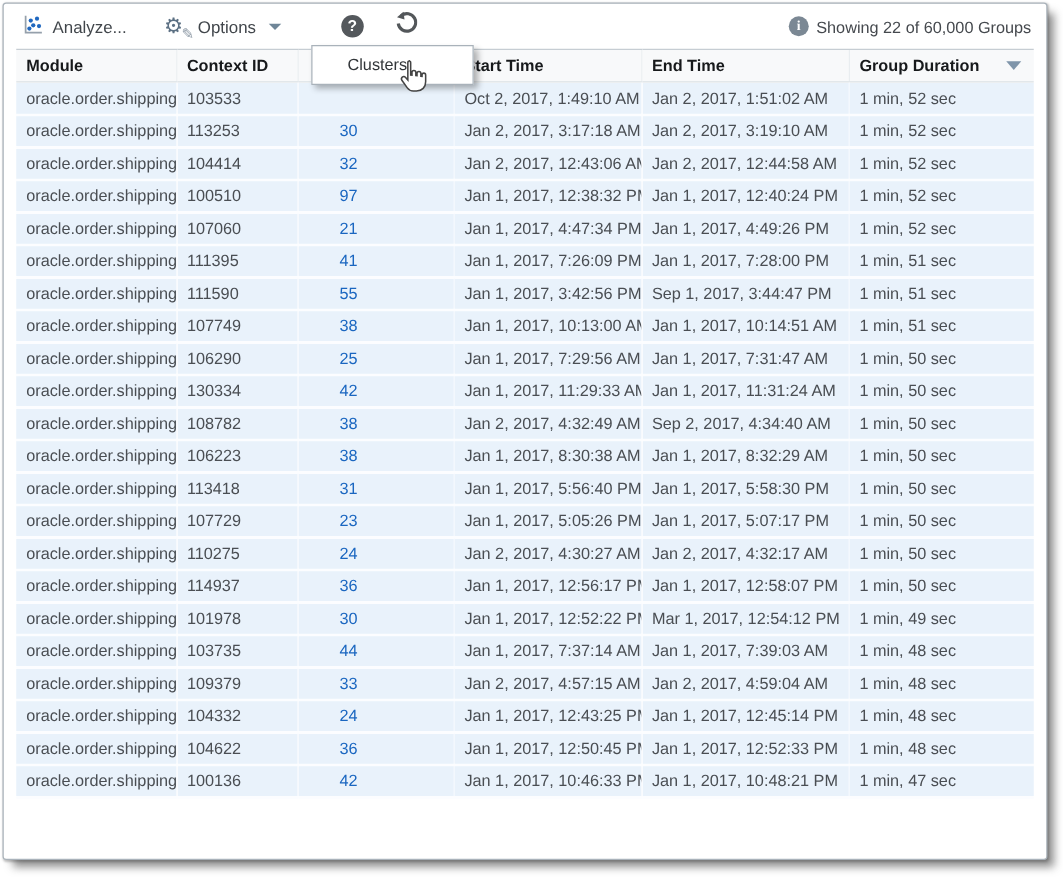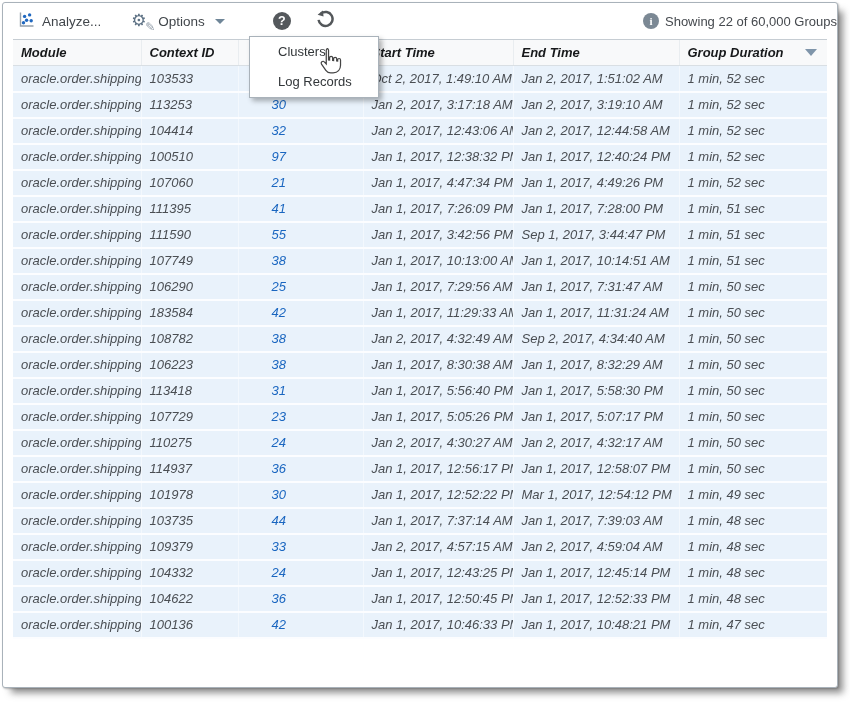--- a/index.html
+++ b/index.html
@@ -7,21 +7,21 @@
   body {
     width:850px; height:705px; overflow:hidden; background:#fff;
     font-family:"Liberation Sans", sans-serif;
   }
   .frame {
     position:absolute; left:2px; top:2px; width:836px; height:686px;
     background:#fff; border:1px solid #a9b2ba; border-radius:3px;
     box-shadow: 7px 7px 7px -2px rgba(70,70,70,.6), 1px 1px 2px rgba(0,0,0,.25);
   }
   
-  .toolbar { height:36px; display:flex; align-items:center; padding:0 0 0 14px; }
+  .toolbar { height:36px; display:flex; align-items:center; padding:0 12px 0 14px; }
   .tbtn { display:flex; align-items:center; gap:7px; font-size:13.5px; color:#41464b;
           cursor:default; white-space:nowrap; }
   .tbtn .lbl { color:#41464b; }
   .caret { width:0; height:0; border-left:5px solid transparent; border-right:5px solid transparent;
            border-top:5.5px solid #6f8698; margin-left:3px; }
   .btn-analyze { margin-right:30px; }
   .btn-options { margin-right:24px; position:relative; }
   .gear-wrap { position:relative; width:20px; height:20px; }
   .gear { font-size:17px; color:#5d7184; line-height:20px; }
   .pencil { position:absolute; right:-4px; bottom:-3px; font-size:12px; color:#8e9aa6; }
@@ -34,21 +34,21 @@
   .icon-btn { margin-left:24px; display:flex; align-items:center; }
   .help-circle { width:18px; height:18px; border-radius:50%; background:#54585c; color:#fff;
                  font-size:12.5px; font-weight:bold; display:flex; align-items:center; justify-content:center; }
   .spacer { flex:1; }
   .status { display:flex; align-items:center; gap:6px; font-size:13px; color:#45494e; }
   .info-circle { width:16px; height:16px; border-radius:50%; background:#7b8894; color:#fff;
                  font-size:11px; font-weight:bold; font-family:"Liberation Serif", serif;
                  display:flex; align-items:center; justify-content:center; }
   
   .table-wrap { margin:0 10px; }
-  table { border-collapse:collapse; width:100%; table-layout:fixed;font-style:italic; }
+  table { border-collapse:collapse; width:100%; table-layout:fixed; }
   thead th {
     height:26px; padding:0 8px; text-align:left; font-size:13px; font-weight:bold; color:#17191b;
     background:#f8f9fa; border-top:1px solid #c6cdd3; border-bottom:1px solid #d9dfe4;
     border-left:1px solid #e9edf0; white-space:nowrap; overflow:hidden;
   }
   thead th:first-child { border-left:none; }
   tbody td {
     height:26px; padding:0 8px; font-size:13px; color:#4a4e53; background:#e9f2fb;
     border-bottom:2px solid #fcfdff; border-left:1px solid #f3f8fd;
     white-space:nowrap; overflow:hidden;
@@ -213,21 +213,21 @@
           <tr>
       <td>oracle.order.shipping</td>
       <td>106290</td>
       <td class="count-cell">25</td>
       <td>Jan 1, 2017, 7:29:56 AM</td>
       <td>Jan 1, 2017, 7:31:47 AM</td>
       <td>1 min, 50 sec</td>
     </tr>
           <tr>
       <td>oracle.order.shipping</td>
-      <td>183584</td>
+      <td>130334</td>
       <td class="count-cell">42</td>
       <td>Jan 1, 2017, 11:29:33 AM</td>
       <td>Jan 1, 2017, 11:31:24 AM</td>
       <td>1 min, 50 sec</td>
     </tr>
           <tr>
       <td>oracle.order.shipping</td>
       <td>108782</td>
       <td class="count-cell">38</td>
       <td>Jan 2, 2017, 4:32:49 AM</td>
@@ -321,21 +321,20 @@
       <td>Jan 1, 2017, 10:46:33 PM</td>
       <td>Jan 1, 2017, 10:48:21 PM</td>
       <td>1 min, 47 sec</td>
     </tr>
         </tbody>
     </table>
   </div>
 
   <div class="menu">
     <div class="menu-item">Clusters</div>
-    <div class="menu-item">Log Records</div>
   </div>
 
   <div class="cursor">
     <svg width="27" height="31" viewBox="0 0 26 30">
       <path d="M9.5 2.5 c.9 0 1.6.7 1.6 1.6 v9.5 l1 .1 v-2.2 c0-.8.7-1.5 1.5-1.5 s1.5.7 1.5 1.5 v2.5 l.9.1 v-1.7 c0-.8.7-1.5 1.5-1.5 s1.5.7 1.5 1.5 v2.1 l.9.1 v-1.1 c0-.8.6-1.4 1.4-1.4 s1.4.6 1.4 1.4 v5.2 c0 4.2-2.7 7.2-7.1 7.2 h-2.4 c-2.1 0-3.6-.8-4.7-2.4 l-4.2-5.9 c-.5-.8-.4-1.8.3-2.4 .7-.6 1.8-.6 2.4.1 l1.9 2.1 V4.1 c0-.9.7-1.6 1.6-1.6 z" fill="#ffffff" stroke="#444" stroke-width="1.2"></path>
     </svg>
   </div>
 
 </div>
 

